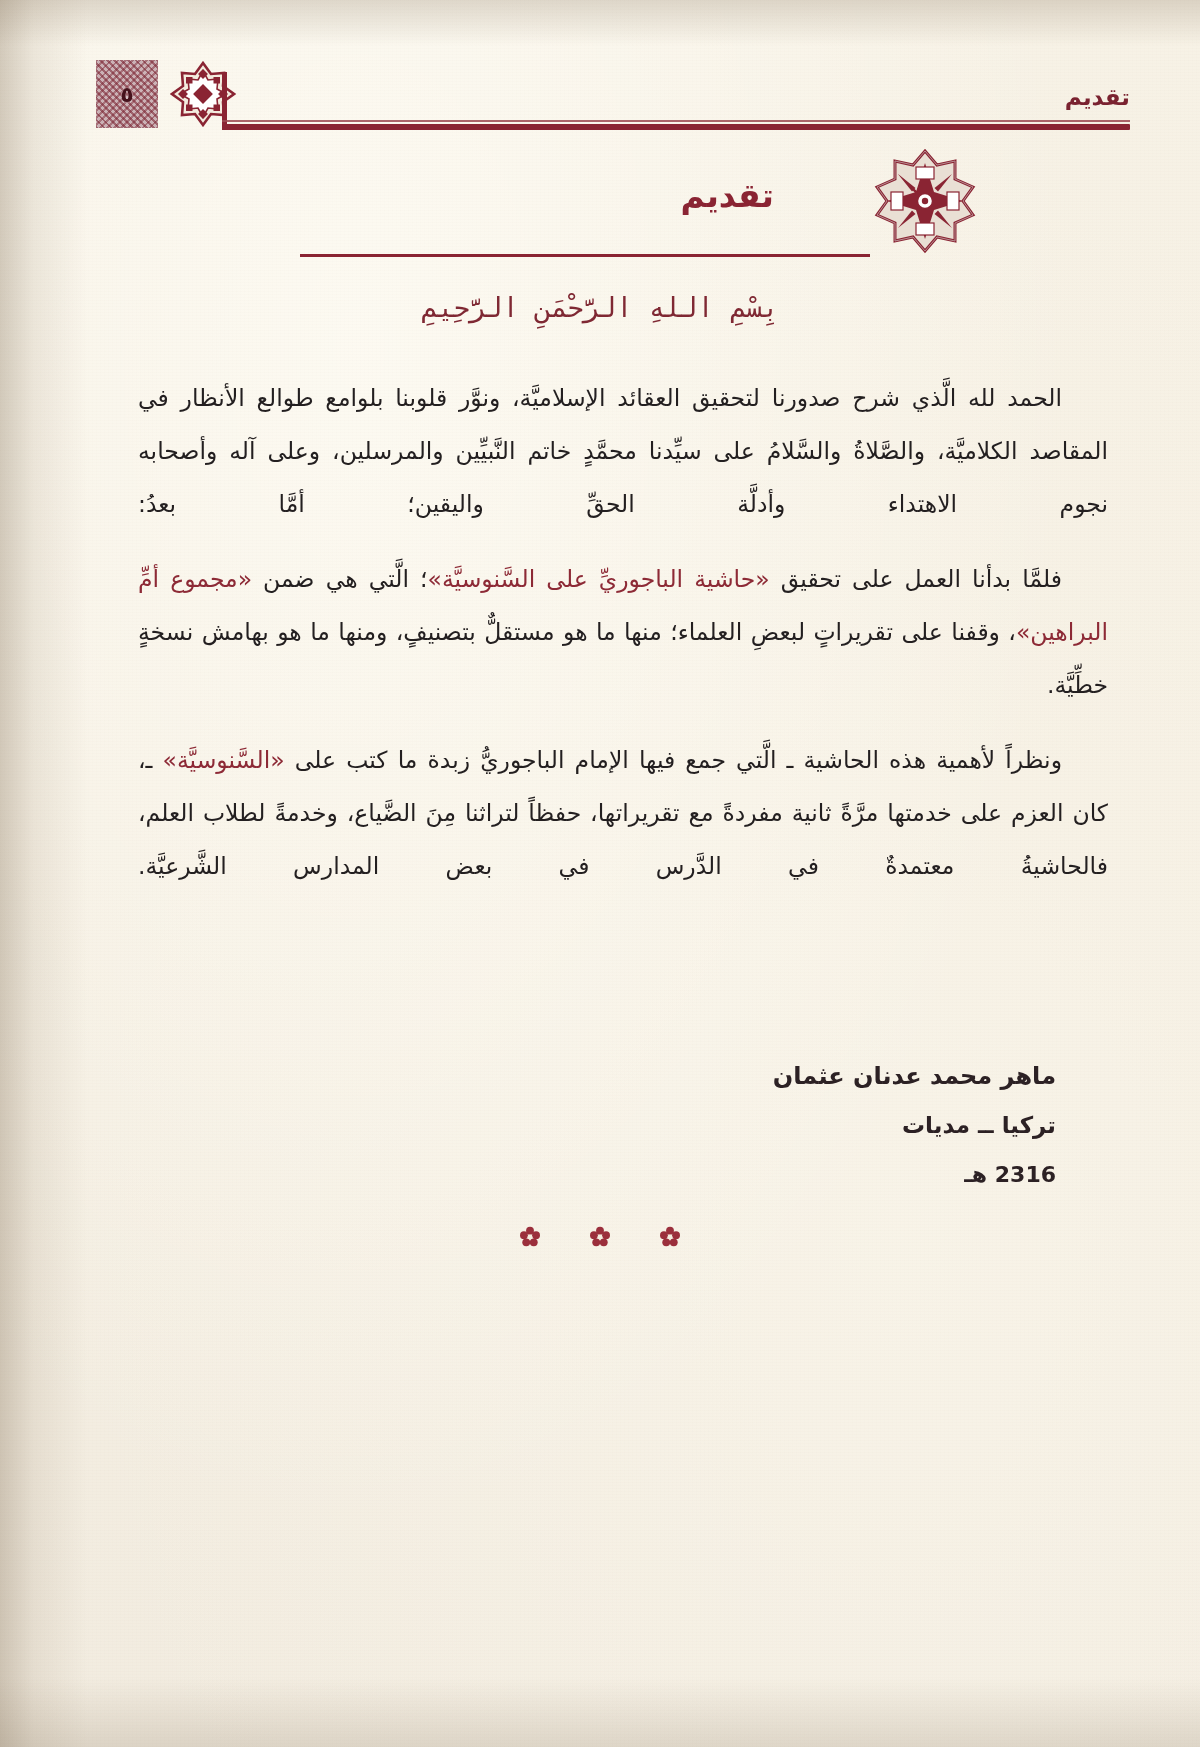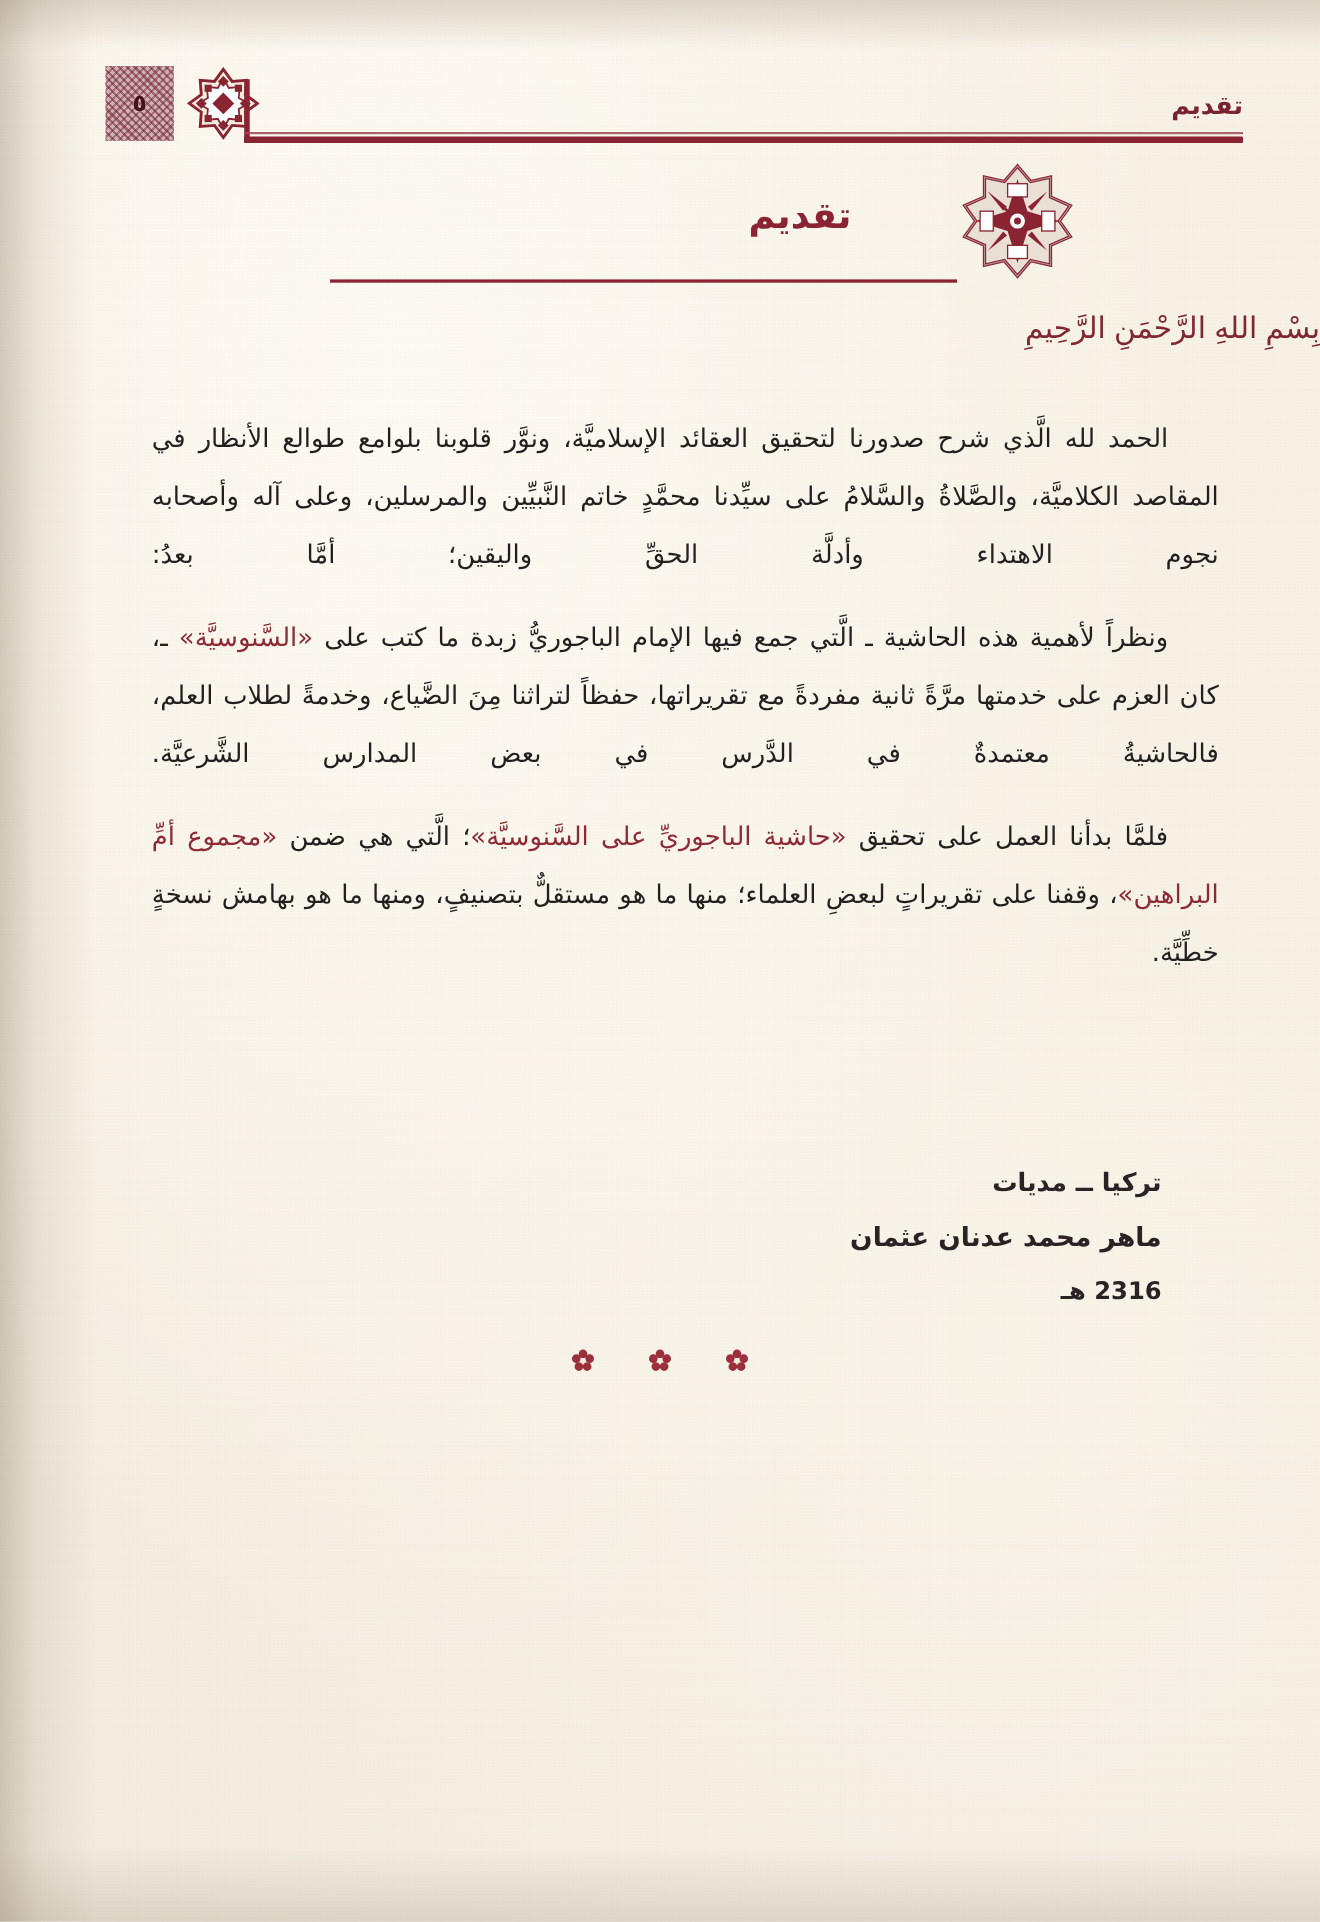--- a/index.html
+++ b/index.html
@@ -176,25 +176,25 @@
     position: absolute;
     right: -108px;
     top: -2px;
     width: 106px;
     height: 106px;
   }
 
   
   .basmala {
     position: absolute;
-    top: 282px;
+    top: 292px;
     left: 0;
     right: 0;
-    text-align: right;
-    font-family: Liberation Sans, sans-serif;
+    text-align: center;
+    font-family: Liberation Mono, monospace;
     font-size: 27px;
     color: #7f2833;
     letter-spacing: 1px;
     direction: rtl;
   }
 
   
   .body-text {
     position: absolute;
     top: 372px;
@@ -325,32 +325,32 @@
       <div class="title-rule"></div>
     </div>
 
     <div class="basmala">بِسْمِ اللهِ الرَّحْمَنِ الرَّحِيمِ</div>
 
     <div class="body-text">
 
       <p>الحمد لله الَّذي شرح صدورنا لتحقيق العقائد الإسلاميَّة، ونوَّر قلوبنا بلوامع طوالع الأنظار في المقاصد الكلاميَّة، والصَّلاةُ والسَّلامُ على سيِّدنا محمَّدٍ خاتم النَّبيِّين والمرسلين، وعلى آله وأصحابه نجوم الاهتداء وأدلَّة الحقِّ واليقين؛ أمَّا بعدُ:</p>
 
       <p>
+        <span>فلمَّا بدأنا العمل على تحقيق </span><span class="hl">«حاشية الباجوريِّ على السَّنوسيَّة»</span><span>؛ الَّتي هي ضمن </span><span class="hl">«مجموع أمِّ البراهين»</span><span>، وقفنا على تقريراتٍ لبعضِ العلماء؛ منها ما هو مستقلٌّ بتصنيفٍ، ومنها ما هو بهامش نسخةٍ خطِّيَّة.</span>
+      </p>
+
+      <p>
         <span>ونظراً لأهمية هذه الحاشية ـ الَّتي جمع فيها الإمام الباجوريُّ زبدة ما كتب على </span><span class="hl">«السَّنوسيَّة»</span><span> ـ، كان العزم على خدمتها مرَّةً ثانية مفردةً مع تقريراتها، حفظاً لتراثنا مِنَ الضَّياع، وخدمةً لطلاب العلم، فالحاشيةُ معتمدةٌ في الدَّرس في بعض المدارس الشَّرعيَّة.</span>
       </p>
 
-      <p>
-        <span>فلمَّا بدأنا العمل على تحقيق </span><span class="hl">«حاشية الباجوريِّ على السَّنوسيَّة»</span><span>؛ الَّتي هي ضمن </span><span class="hl">«مجموع أمِّ البراهين»</span><span>، وقفنا على تقريراتٍ لبعضِ العلماء؛ منها ما هو مستقلٌّ بتصنيفٍ، ومنها ما هو بهامش نسخةٍ خطِّيَّة.</span>
-      </p>
-
     </div>
 
     <div class="signature">
+      <div class="sig-line sig-author">ماهر محمد عدنان عثمان</div>
       <div class="sig-line sig-place">تركيا ــ مديات</div>
-      <div class="sig-line sig-author">ماهر محمد عدنان عثمان</div>
       <div class="sig-line sig-year">2316 هـ</div>
     </div>
 
     <div class="flowers">
       <svg class="flower" viewBox="0 0 24 24">
         <g fill="#9b2f3c">
           <circle cx="12" cy="5.2" r="4.3"></circle>
           <circle cx="18.6" cy="10" r="4.3"></circle>
           <circle cx="16.1" cy="17.8" r="4.3"></circle>
           <circle cx="7.9" cy="17.8" r="4.3"></circle>

